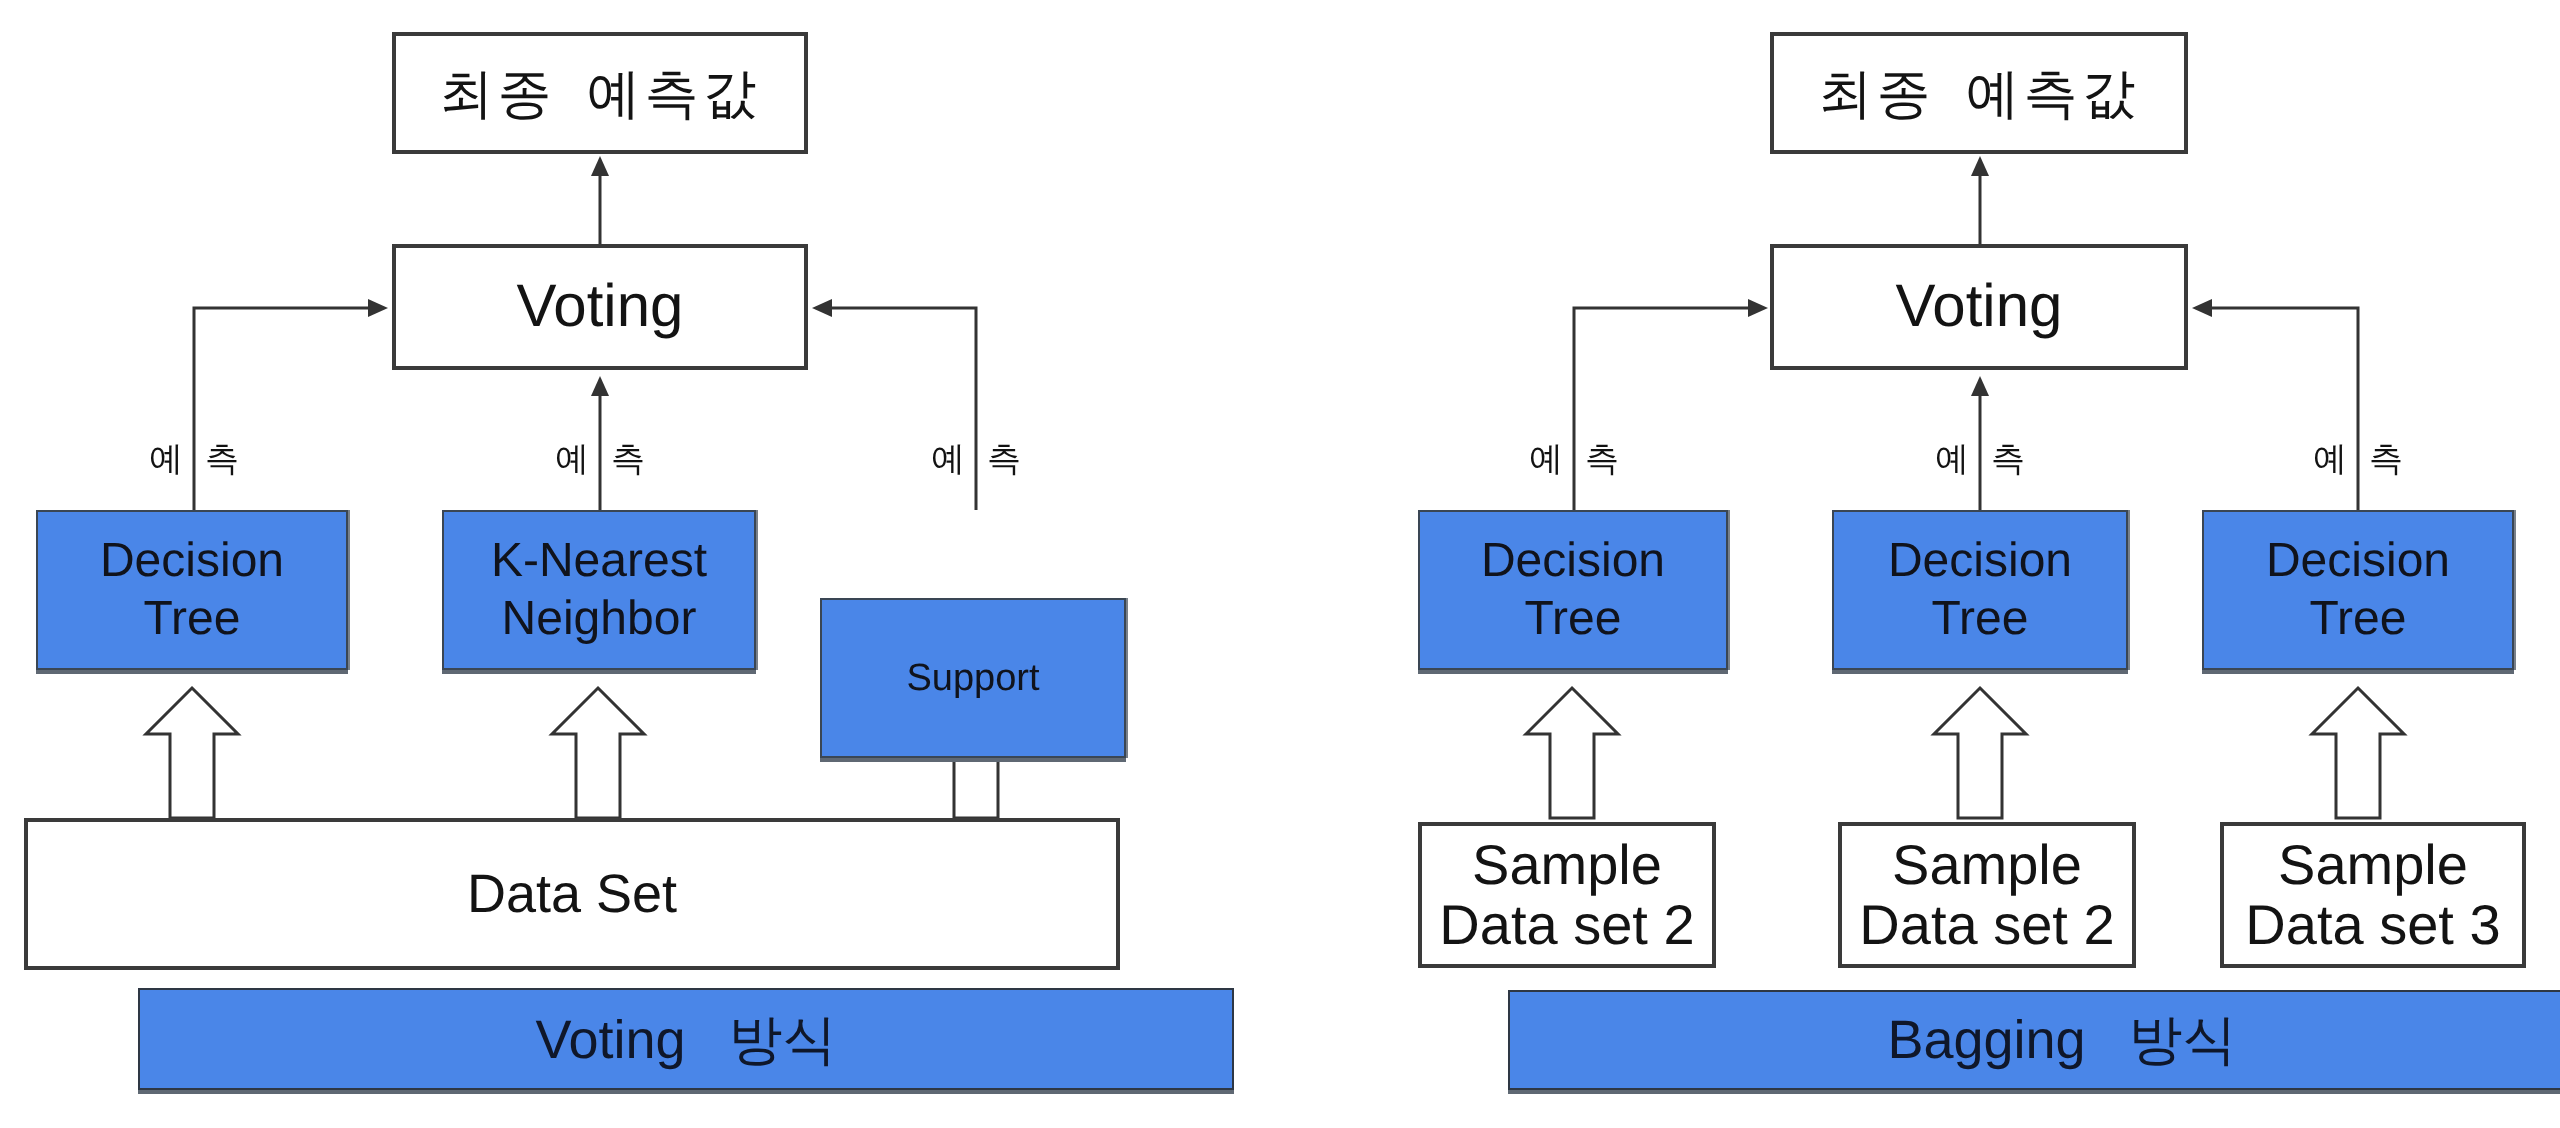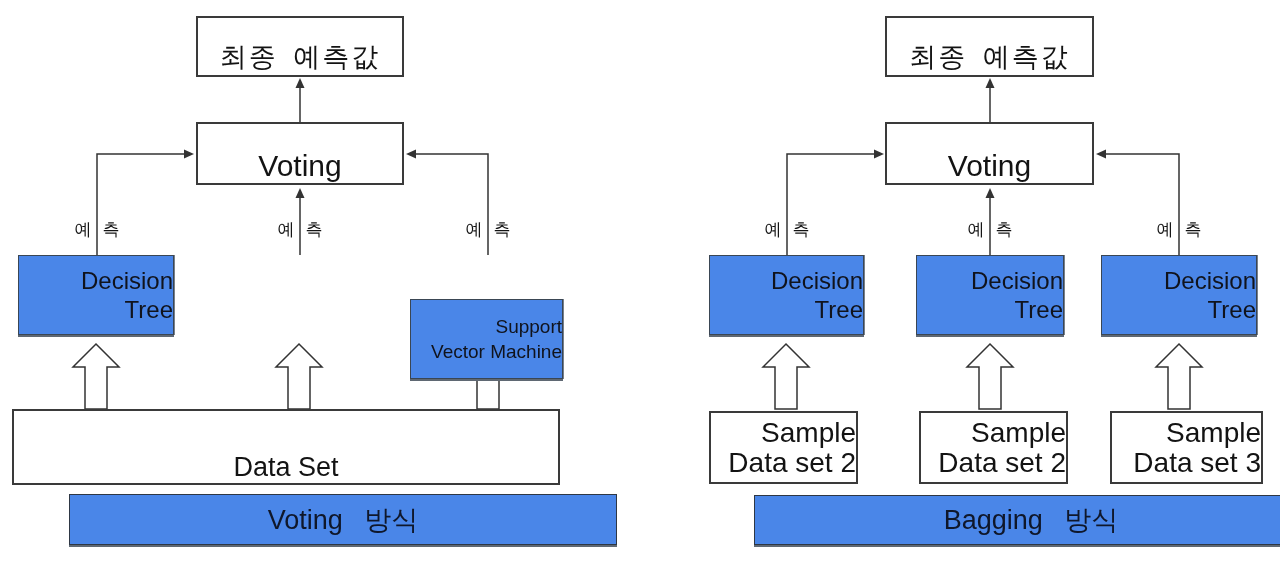--- a/index.html
+++ b/index.html
@@ -1,21 +1,21 @@
 <!DOCTYPE html>
 <html><head>
 <meta charset="utf-8">
 <style>
   html, body { margin: 0; padding: 0; background: #ffffff; }
   body { width: 1280px; height: 564px; position: relative; overflow: hidden;
          font-family: "Liberation Sans", "DejaVu Sans", sans-serif; color: #111; }
   .stage { position: absolute; left: 0; top: 0; width: 1280px; height: 564px; }
   svg.connectors { position: absolute; left: 0; top: 0; width: 1280px; height: 564px; }
 
-  .box { position: absolute; display: flex; align-items: flex-end; justify-content: center;
+  .box { position: absolute; display: flex; align-items: center; justify-content: center;
          text-align: center; box-sizing: border-box; background: #ffffff; }
   .white-box { border: 2px solid #3a3a3a; color: #131313; }
   .final-box { font-size: 27px; letter-spacing: 2px; word-spacing: 6px; }
   .voting-box { font-size: 30px; }
   .dataset-box { font-size: 27px; }
   .sample-box { font-size: 28px; line-height: 30px; flex-direction: column; }
 
   .blue-box { background: #4a86e8; border: 1px solid #3a4654; box-shadow: 0 2px 0 #5f6873, 1px 0 0 #78808a;
               color: #10131c; flex-direction: column; }
   .model-font-lg { font-size: 24px; line-height: 29px; }
@@ -89,23 +89,26 @@
   </div>
   <div class="pred-label" style="left:488px; top:218px;">
     <span>예</span>
     <span>측</span>
   </div>
 
   <div class="box blue-box model-font-lg" style="left:18px; top:255px; width:156px; height:80px;">
     <span>Decision</span>
     <span>Tree</span>
   </div>
+  <div class="box blue-box model-font-lg" style="left:221px; top:255px; width:157px; height:80px;">
+    <span>K-Nearest</span>
+    <span>Neighbor</span>
+  </div>
   <div class="box blue-box model-font-sm" style="left:410px; top:255px; width:153px; height:80px;margin-top:44px;">
     <span>Support</span>
-    <span>Vector Machine</span>
   </div>
 
   <div class="box white-box dataset-box" style="left:12px; top:409px; width:548px; height:76px;">
     <span>Data Set</span>
   </div>
 
   <div class="banner" style="left:24px; top:494px; width:548px; height:51px;">
     <span>Voting 방식</span>
   </div>
 

